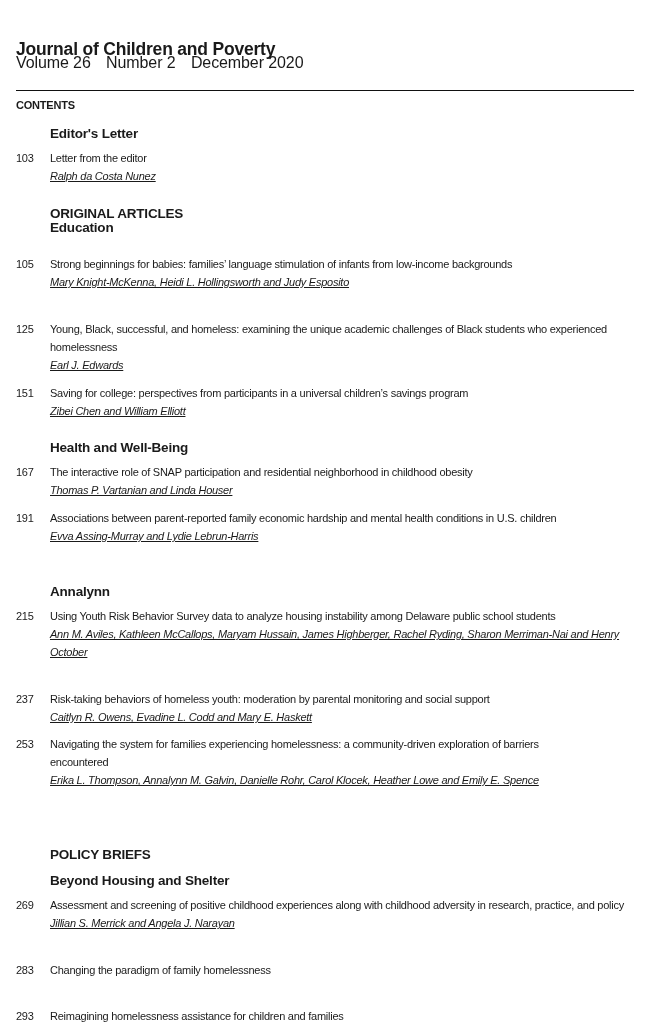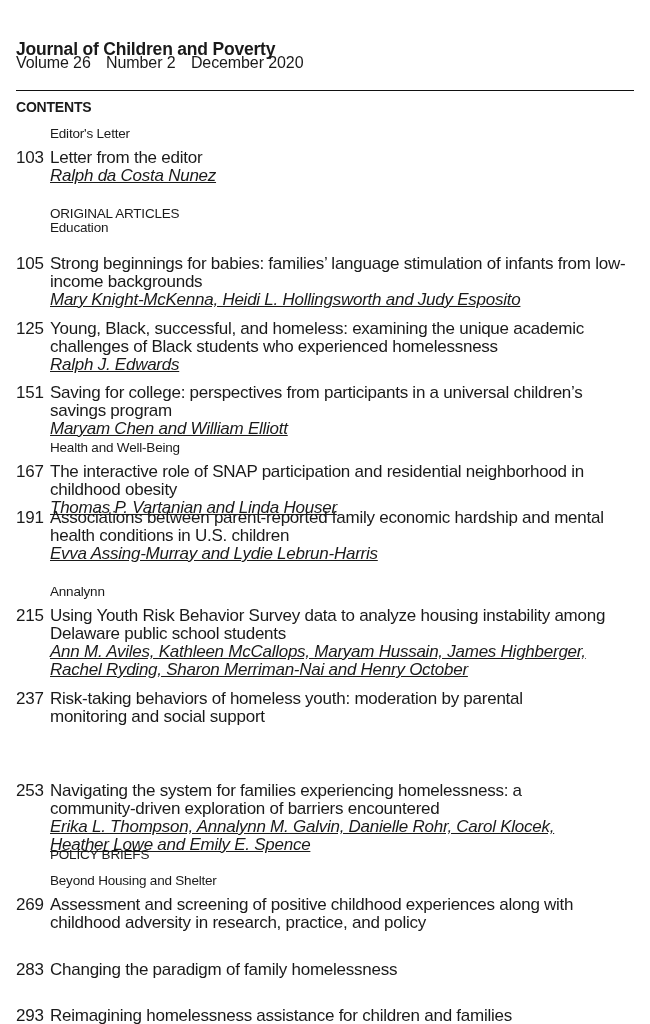--- a/index.html
+++ b/index.html
@@ -3,23 +3,23 @@
 <meta charset="utf-8">
 <style>
   html, body { margin: 0; padding: 0; background: #ffffff; }
   body { width: 650px; height: 1024px; position: relative; overflow: hidden;
          font-family: "Liberation Sans", "DejaVu Sans", sans-serif; color: #1a1a1a; }
   .abs { position: absolute; margin-top: 32px; }
   .journal-title { left: 16px; top: 7px; font-size: 17.5px; font-weight: bold; letter-spacing: -0.2px; }
   .issue-line { left: 16px; top: 22px; font-size: 16px; letter-spacing: -0.1px; word-spacing: 0; }
   .issue-line span { margin-right: 11px; }
   .rule { left: 16px; top: 58px; width: 618px; height: 0; border-top: 1.6px solid #111; }
-  .contents { left: 16px; top: 67px; font-size: 14px; font-weight: bold; letter-spacing: -0.2px; }
-  .sec { left: 50px; font-size: 13.5px; font-weight: normal; letter-spacing: -0.2px; }
-  .entry { left: 16px; width: 620px; font-size: 17px; line-height: 18px; letter-spacing: -0.25px; }
+  .contents { left: 16px; top: 67px; font-size: 11px; font-weight: bold; letter-spacing: -0.2px; }
+  .sec { left: 50px; font-size: 13.5px; font-weight: bold; letter-spacing: -0.2px; }
+  .entry { left: 16px; width: 620px; font-size: 11px; line-height: 18px; letter-spacing: -0.25px; }
   .entry .pg { position: absolute; left: 0; top: 0; width: 30px; }
   .entry .body { margin-left: 34px; }
   .entry .title { display: block; }
   .entry .authors { display: block; font-style: italic; text-decoration: underline; }
 </style>
 </head>
 <body>
 
 <div class="abs journal-title">Journal of Children and Poverty</div>
 <div class="abs issue-line">
@@ -49,29 +49,29 @@
   <div class="body">
     <span class="title">Strong beginnings for babies: families’ language stimulation of infants from low-income backgrounds</span>
     <span class="authors">Mary Knight-McKenna, Heidi L. Hollingsworth and Judy Esposito</span>
   </div>
 </div>
 
 <div class="abs entry" style="top:288px">
   <span class="pg">125</span>
   <div class="body">
     <span class="title">Young, Black, successful, and homeless: examining the unique academic challenges of Black students who experienced homelessness</span>
-    <span class="authors">Ralph J. Edwards</span>
+    <span class="authors">Earl J. Edwards</span>
   </div>
 </div>
 
 <div class="abs entry" style="top:352px">
   <span class="pg">151</span>
   <div class="body">
     <span class="title">Saving for college: perspectives from participants in a universal children’s savings program</span>
-    <span class="authors">Maryam Chen and William Elliott</span>
+    <span class="authors">Zibei Chen and William Elliott</span>
   </div>
 </div>
 
 <div class="abs sec" style="top:408px">Health and Well-Being</div>
 
 <div class="abs entry" style="top:431px">
   <span class="pg">167</span>
   <div class="body">
     <span class="title">The interactive role of SNAP participation and residential neighborhood in childhood obesity</span>
     <span class="authors">Thomas P. Vartanian and Linda Houser</span>
@@ -93,38 +93,40 @@
   <div class="body">
     <span class="title">Using Youth Risk Behavior Survey data to analyze housing instability among Delaware public school students</span>
     <span class="authors">Ann M. Aviles, Kathleen McCallops, Maryam Hussain, James Highberger, Rachel Ryding, Sharon Merriman-Nai and Henry October</span>
   </div>
 </div>
 
 <div class="abs entry" style="top:658px">
   <span class="pg">237</span>
   <div class="body" style="width:520px">
     <span class="title">Risk-taking behaviors of homeless youth: moderation by parental monitoring and social support</span>
+    <span class="authors">Caitlyn R. Owens, Evadine L. Codd and Mary E. Haskett</span>
   </div>
 </div>
 
-<div class="abs entry" style="top:750px">
+<div class="abs entry" style="top:703px">
   <span class="pg">253</span>
   <div class="body" style="width:545px">
     <span class="title">Navigating the system for families experiencing homelessness: a community-driven exploration of barriers encountered</span>
     <span class="authors">Erika L. Thompson, Annalynn M. Galvin, Danielle Rohr, Carol Klocek, Heather Lowe and Emily E. Spence</span>
   </div>
 </div>
 
 <div class="abs sec" style="top:815px">POLICY BRIEFS</div>
 <div class="abs sec" style="top:841px">Beyond Housing and Shelter</div>
 
 <div class="abs entry" style="top:864px">
   <span class="pg">269</span>
   <div class="body">
     <span class="title">Assessment and screening of positive childhood experiences along with childhood adversity in research, practice, and policy</span>
+    <span class="authors">Jillian S. Merrick and Angela J. Narayan</span>
   </div>
 </div>
 
 <div class="abs entry" style="top:929px">
   <span class="pg">283</span>
   <div class="body">
     <span class="title">Changing the paradigm of family homelessness</span>
   </div>
 </div>
 

